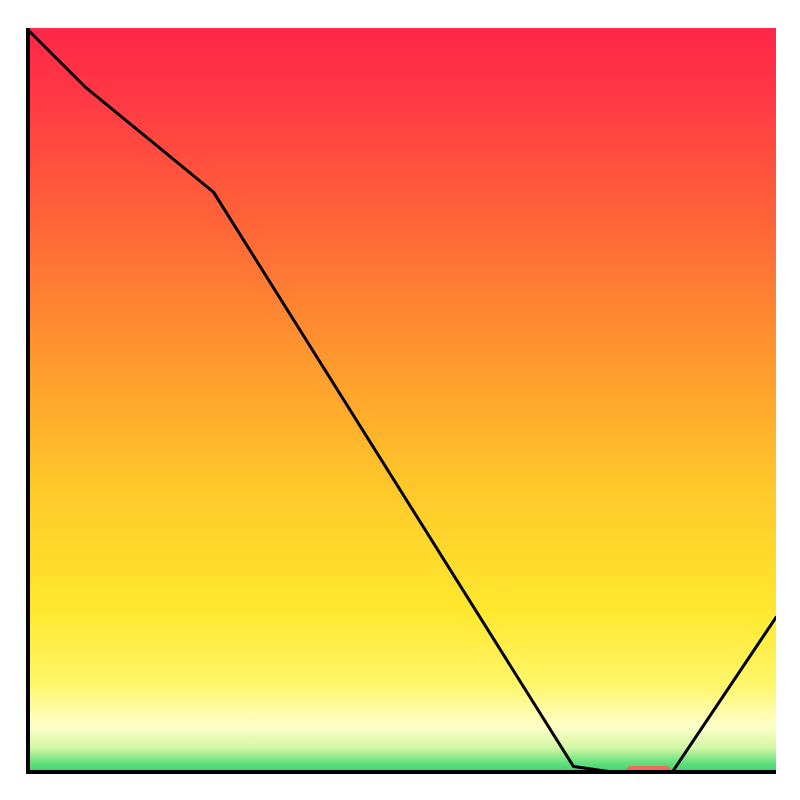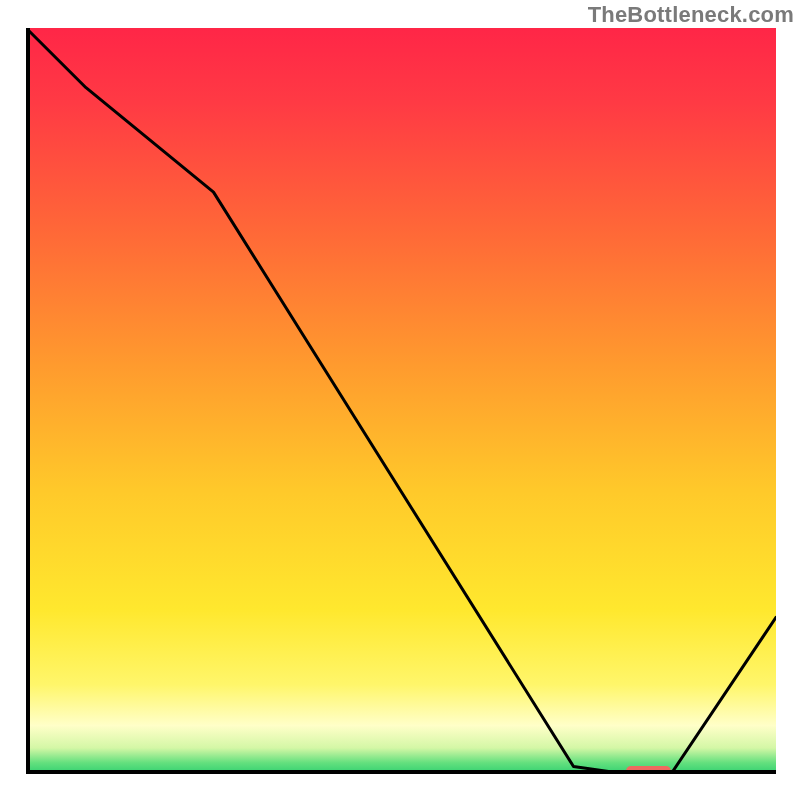--- a/index.html
+++ b/index.html
@@ -52,21 +52,20 @@
   }
   .marker-pill {
     fill: #ef6a5f;
   }
 </style>
 </head>
 <body>
 
 <div class="stage">
 
-  <div class="watermark">TheBottleneck.com</div>
 
   <div class="plot">
     <svg viewBox="0 0 750 746" preserveAspectRatio="none">
       <defs>
 
         <linearGradient id="bg" x1="0" y1="0" x2="0" y2="1">
           <stop offset="0.00" stop-color="#ff2647"></stop>
           <stop offset="0.10" stop-color="#ff3a44"></stop>
           <stop offset="0.28" stop-color="#ff6a37"></stop>
           <stop offset="0.45" stop-color="#ff9a2e"></stop>

